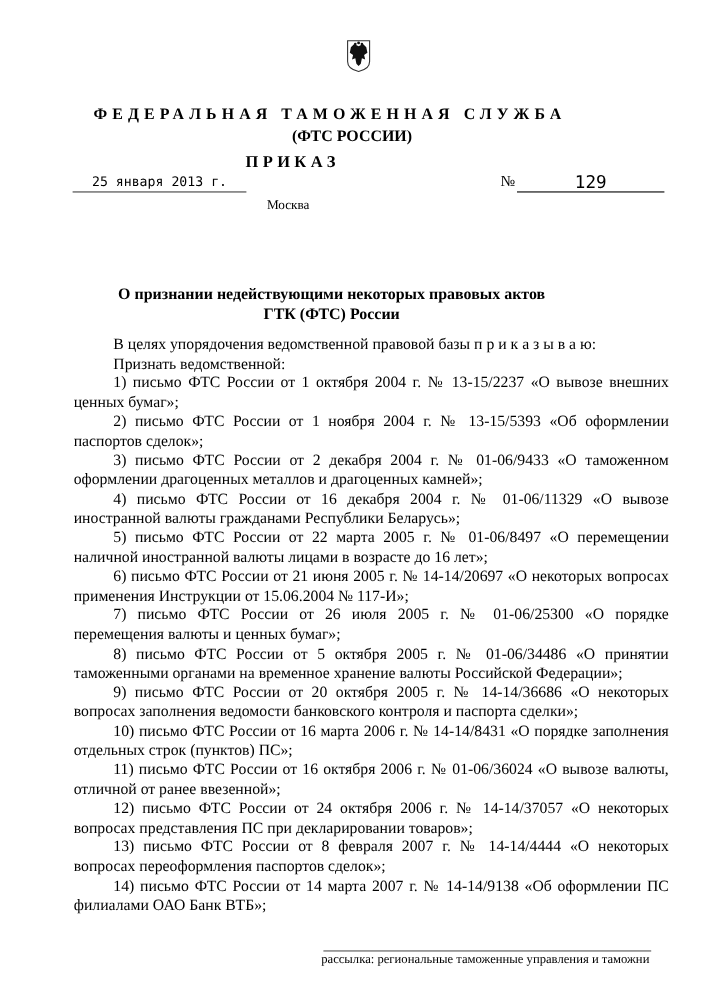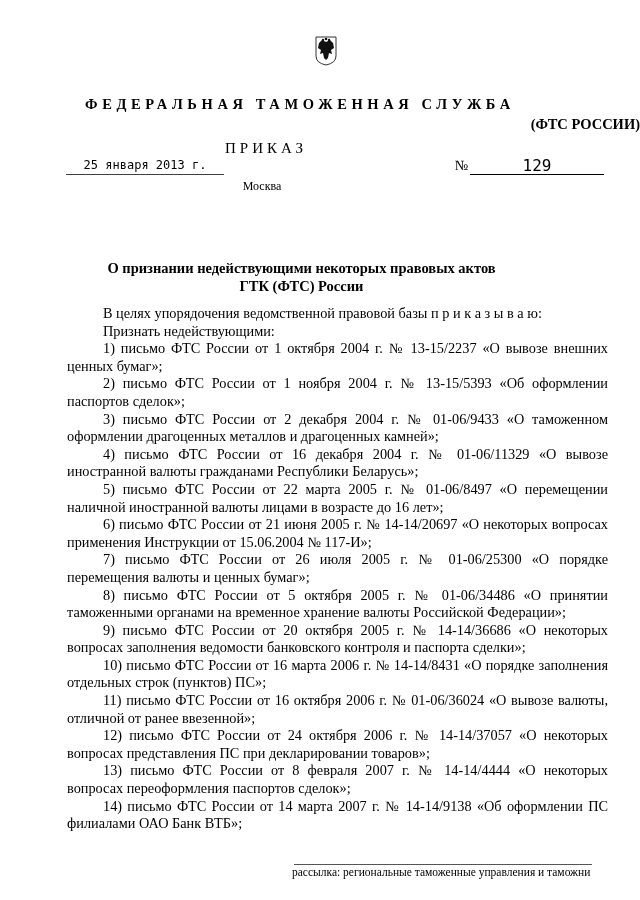--- a/index.html
+++ b/index.html
@@ -1,20 +1,20 @@
 <!DOCTYPE html>
 <html><head>
 <meta charset="utf-8">
 <style>
   html, body { margin: 0; padding: 0; background: #ffffff; }
   body { width: 640px; height: 900px; position: relative; overflow: hidden; color: #000; font-family: "Liberation Serif", "DejaVu Serif", serif; }
   .emblem { position: absolute; left: 314px; top: 36px; width: 24px; height: 30px; }
   .agency { position: absolute; left: 0; width: 600px; text-align: center; font-weight: bold; font-size: 14.5px; letter-spacing: 4.6px; top: 96px; }
-  .agency-short { position: absolute; left: 0; width: 640px; text-align: right; font-weight: bold; font-size: 14.5px; top: 116px; }
-  .doc-type { position: absolute; left: 0; width: 532px; text-align: center; font-weight: normal; font-size: 15px; letter-spacing: 4px; top: 140px; }
+  .agency-short { position: absolute; left: 0; width: 640px; text-align: center; font-weight: bold; font-size: 14.5px; top: 116px; }
+  .doc-type { position: absolute; left: 0; width: 532px; text-align: center; font-weight: bold; font-size: 15px; letter-spacing: 4px; top: 140px; }
   .date-field { position: absolute; left: 66px; top: 157px; width: 158px; border-bottom: 1px solid #404040; font-family: "DejaVu Sans Mono", "Liberation Mono", monospace; font-size: 12px; text-align: center; line-height: 17px; }
   .no-label { position: absolute; left: 455px; top: 157px; font-size: 14px; line-height: 17px; }
   .no-field { position: absolute; left: 470px; top: 157px; width: 134px; border-bottom: 1px solid #000; font-family: "DejaVu Sans Mono", "Liberation Mono", monospace; font-size: 16px; text-align: center; line-height: 17px; }
   .city { position: absolute; left: 0; width: 524px; text-align: center; font-size: 12px; top: 179px; }
   .title { position: absolute; left: 0; width: 603px; text-align: center; font-weight: bold; font-size: 14.5px; top: 259px; line-height: 18px; }
   .body { position: absolute; left: 67px; top: 305px; width: 541px; font-size: 14.3px; line-height: 17.6px; }
   .body p { margin: 0; text-indent: 36px; text-align: justify; }
   .rule { position: absolute; left: 294px; top: 864px; width: 298px; height: 0; border-top: 1px solid #555; }
   .mailing { position: absolute; left: 292px; top: 866px; font-size: 11.5px; white-space: nowrap; }
 </style>
@@ -39,21 +39,21 @@
   <div class="no-field">129</div>
   <div class="city">Москва</div>
 
   <div class="title">
     <div>О признании недействующими некоторых правовых актов</div>
     <div>ГТК (ФТС) России</div>
   </div>
 
   <div class="body">
     <p>В целях упорядочения ведомственной правовой базы п р и к а з ы в а ю:</p>
-    <p>Признать недействующими:</p>
+    <p>Признать ведомственной:</p>
     <p>1) письмо ФТС России от 1 октября 2004 г. № 13-15/2237 «О вывозе внешних ценных бумаг»;</p>
     <p>2) письмо ФТС России от 1 ноября 2004 г. № 13-15/5393 «Об оформлении паспортов сделок»;</p>
     <p>3) письмо ФТС России от 2 декабря 2004 г. № 01-06/9433 «О таможенном оформлении драгоценных металлов и драгоценных камней»;</p>
     <p>4) письмо ФТС России от 16 декабря 2004 г. № 01-06/11329 «О вывозе иностранной валюты гражданами Республики Беларусь»;</p>
     <p>5) письмо ФТС России от 22 марта 2005 г. № 01-06/8497 «О перемещении наличной иностранной валюты лицами в возрасте до 16 лет»;</p>
     <p>6) письмо ФТС России от 21 июня 2005 г. № 14-14/20697 «О некоторых вопросах применения Инструкции от 15.06.2004 № 117-И»;</p>
     <p>7) письмо ФТС России от 26 июля 2005 г. № 01-06/25300 «О порядке перемещения валюты и ценных бумаг»;</p>
     <p>8) письмо ФТС России от 5 октября 2005 г. № 01-06/34486 «О принятии таможенными органами на временное хранение валюты Российской Федерации»;</p>
     <p>9) письмо ФТС России от 20 октября 2005 г. № 14-14/36686 «О некоторых вопросах заполнения ведомости банковского контроля и паспорта сделки»;</p>
     <p>10) письмо ФТС России от 16 марта 2006 г. № 14-14/8431 «О порядке заполнения отдельных строк (пунктов) ПС»;</p>

